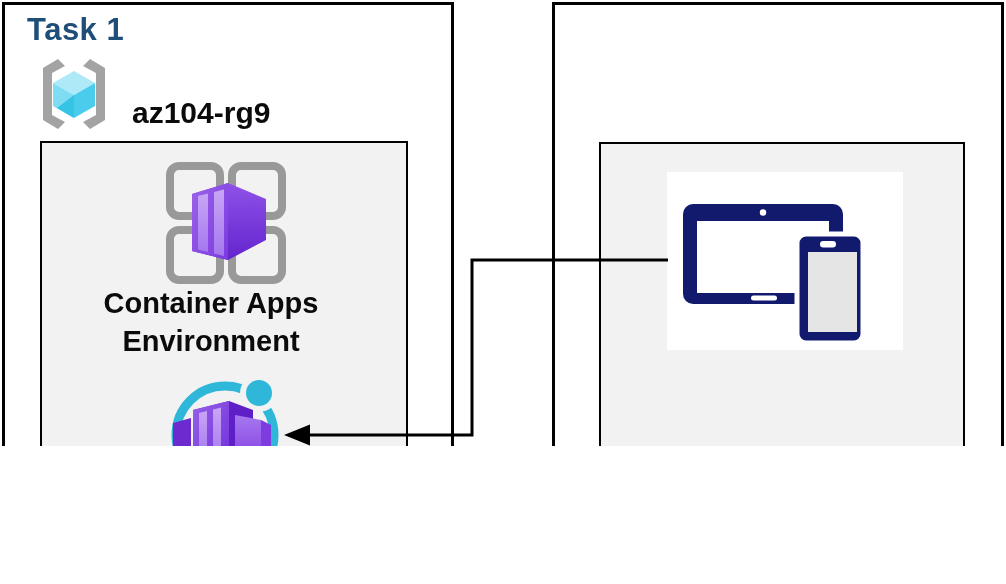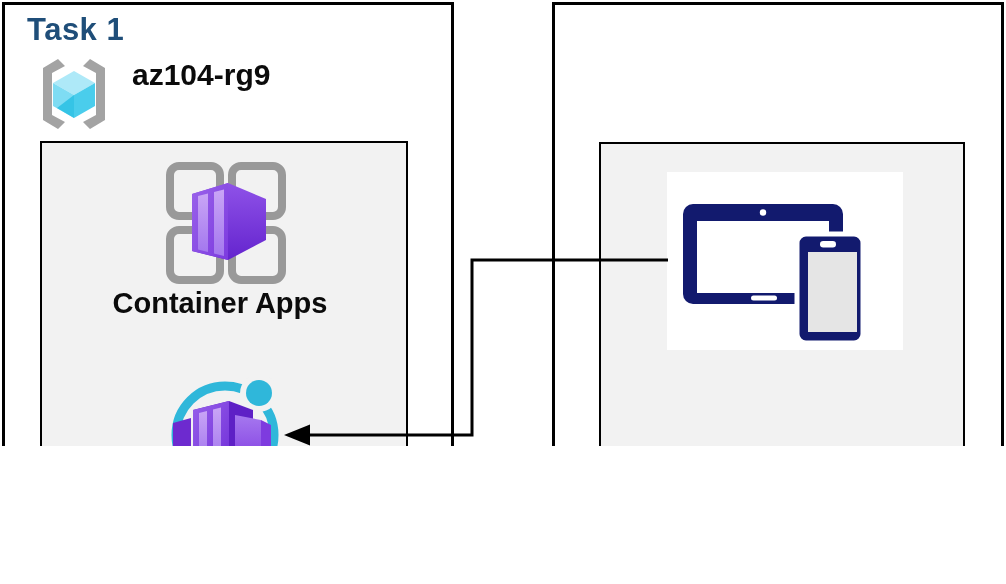--- a/index.html
+++ b/index.html
@@ -14,33 +14,33 @@
   }
   .task-box.t1 { left:2px; }
   .task-box.t2 { left:552px; }
   .task-title {
     position:absolute; font-size:31px; font-weight:bold; color:#1F4E79;
     letter-spacing:0.5px; white-space:nowrap;
   }
   .title1 { left:27px; top:12px; }
   .title2 { left:584px; top:12px; }
   .rg-row {
-    position:absolute; left:32px; top:58px; display:flex; align-items:flex-start; gap:16px;
+    position:absolute; left:32px; top:58px; display:flex; align-items:flex-end; gap:16px;
   }
   .rg-name { font-size:30px; font-weight:bold; color:#0b0b0b; white-space:nowrap; }
   .inner-panel {
     position:absolute; background:#F2F2F2; border:2px solid #000;
   }
   .inner1 { left:40px; top:141px; width:368px; height:415px; }
   .inner2 { left:599px; top:142px; width:366px; height:311px; }
   .icon-abs { position:absolute; }
   .env-icon  { left:162px; top:156px; }
   .app-icon  { left:167px; top:377px; }
   .diagram-label {
-    position:absolute; width:368px; left:36px; text-align:center;
+    position:absolute; width:368px; left:27px; text-align:center;
     font-size:29px; font-weight:bold; color:#0b0b0b; line-height:38px; white-space:nowrap;
   }
   .env-label { top:284px; }
   .app-label { top:496px; }
   .white-panel {
     position:absolute; left:667px; top:172px; width:236px; height:178px; background:#ffffff;
   }
   .test-label {
     position:absolute; left:599px; top:372px; width:366px; text-align:center;
     font-size:30px; font-weight:bold; color:#0b0b0b; white-space:nowrap;
@@ -98,20 +98,21 @@
       <rect x="70" y="74" width="50" height="50" rx="9"></rect>
     </g>
     <polygon points="30,38 66,27 104,43 104,84 66,104 30,95" fill="url(#gRight)"></polygon>
     <polygon points="30,38 66,27 66,104 30,95" fill="url(#gFront)"></polygon>
     <polygon points="36,40 46,37.5 46,96 36,93.5" fill="url(#gStripe)"></polygon>
     <polygon points="52,36 62,33.5 62,100 52,97.5" fill="url(#gStripe)"></polygon>
   </svg>
 
   <div class="diagram-label env-label">
     <div>Container Apps</div>
+    <div>Environment</div>
   </div>
 
   <svg class="icon-abs app-icon" width="116" height="116" viewBox="0 0 116 116">
     <defs>
       <linearGradient id="aFront" x1="0" y1="0" x2="1" y2="1">
         <stop offset="0" stop-color="#9760EA"></stop>
           <stop offset="1" stop-color="#7231D9"></stop>
       </linearGradient>
       <linearGradient id="aStripe" x1="0" y1="0" x2="0" y2="1">
         <stop offset="0" stop-color="#C9A5F6"></stop>

